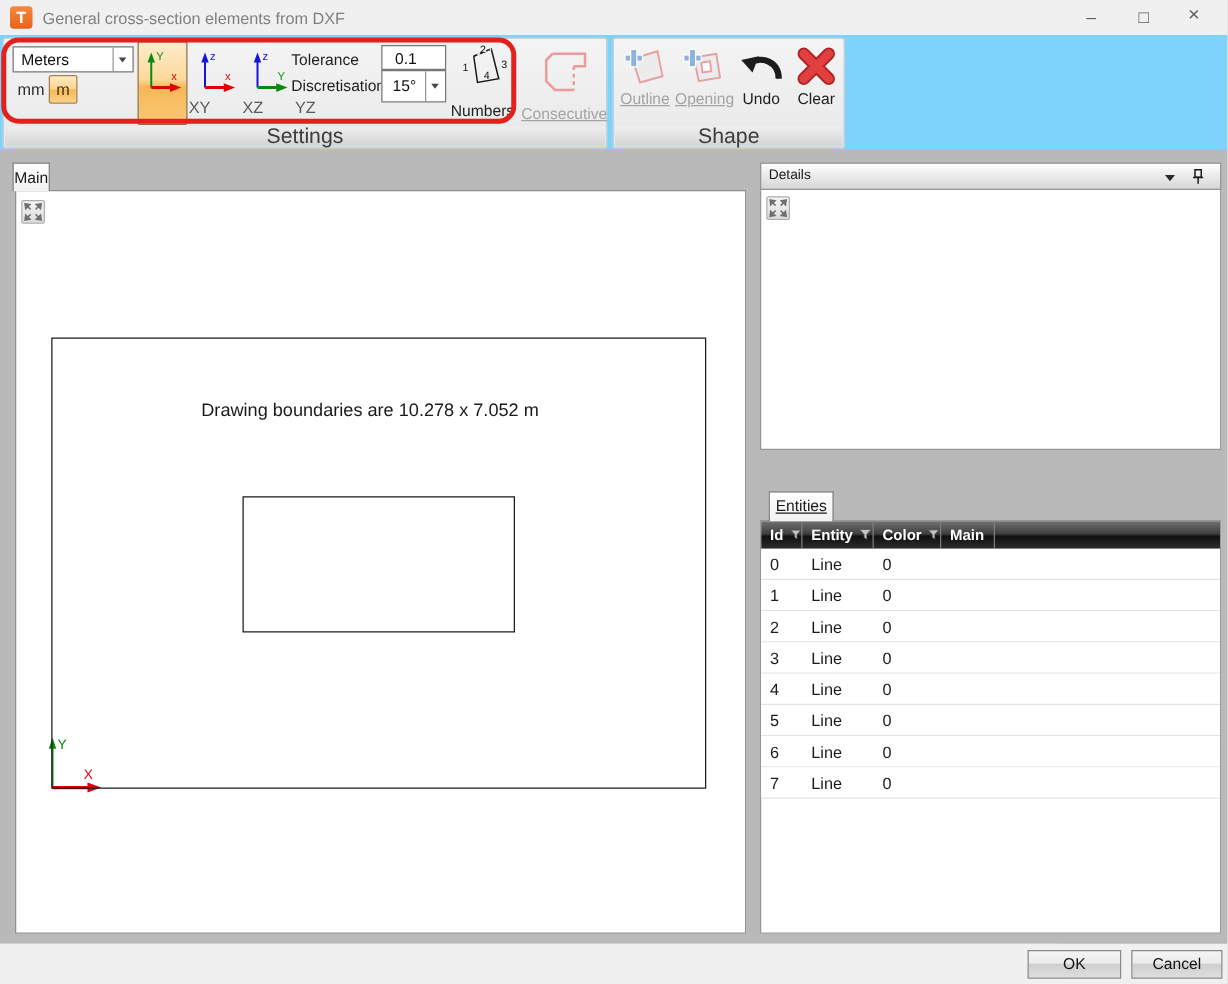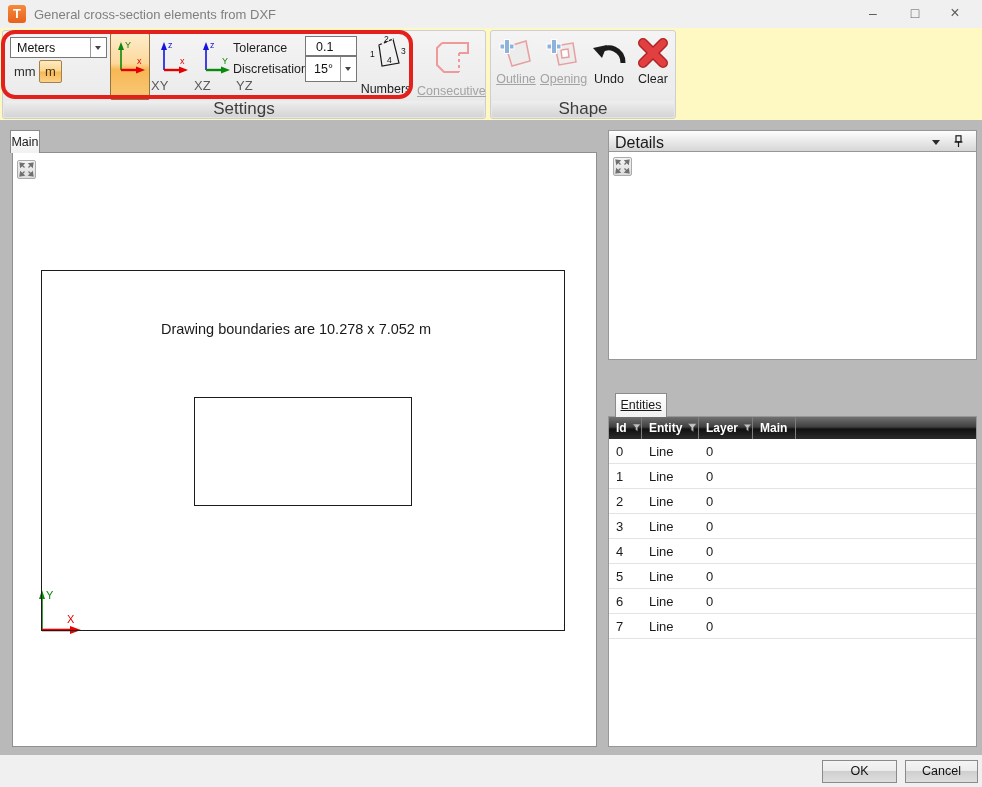--- a/index.html
+++ b/index.html
@@ -7,21 +7,21 @@
   #app { position:relative; width:982px; height:787px; background:#f0f0f0; overflow:hidden; }
 
   
   .titlebar { position:absolute; left:0; top:0; width:982px; height:28px; background:#f0f0f0; }
   .app-icon { position:absolute; left:8px; top:5px; width:18px; height:18px; background:linear-gradient(180deg,#f58a3c,#e8611c); border-radius:3px; color:#fff; font-weight:bold; font-size:13px; text-align:center; line-height:18px; }
   .title-text { position:absolute; left:34px; top:7px; font-size:13px; color:#7f7f7f; }
   .winbtn { position:absolute; top:0; width:34px; height:28px; text-align:center; line-height:26px; color:#5d5d5d; font-size:14px; }
   .winbtn.min { right:92px; } .winbtn.max { right:50px; } .winbtn.close { right:10px; font-size:16px; }
 
   
-  .ribbon { position:absolute; left:0; top:28px; width:982px; height:92px; background:#fef9c3; }
+  .ribbon { position:absolute; left:0; top:28px; width:982px; height:92px; background:#7dd3fc; }
   .rgroup { position:absolute; top:2px; height:89px; border:1px solid #cfcfcf; border-radius:3px; background:linear-gradient(180deg,#f4f4f4,#ececec 70%,#e4e4e4); }
   .rgroup.settings { left:2px; width:484px; }
   .rgroup.shape { left:490px; width:186px; }
   .rgroup-label { position:absolute; left:1px; right:1px; bottom:1px; height:16px; text-align:center; font-size:17px; color:#3c3c3c; background:linear-gradient(180deg,#efefef,#d4d4d4); border-radius:0 0 2px 2px; line-height:16px; }
 
   .annotation { position:absolute; left:1px; top:30px; width:412px; height:69px; border:4px solid #e3201b; border-radius:14px; pointer-events:none; z-index:50; }
 
   .combo { position:absolute; background:#fff; border:1px solid #777; display:flex; }
   .combo .val { flex:1; font-size:12.5px; color:#111; padding:3px 0 0 6px; }
   .combo .arrowbox { width:16px; border-left:1px solid #999; position:relative; }
@@ -50,21 +50,21 @@
   .tab { position:absolute; background:linear-gradient(180deg,#ffffff,#f1f1f1); border:1px solid #8a8a8a; border-bottom:none; font-size:12.5px; color:#1a1a1a; text-align:center; z-index:5; }
   .main-tab { left:10px; top:130px; width:30px; height:23px; line-height:22px; }
   .canvas { position:absolute; left:12px; top:152px; width:585px; height:595px; background:#fff; border:1px solid #8f8f8f; }
   .canvas-msg { position:absolute; left:148px; top:168px; font-size:14.5px; color:#1a1a1a; }
   .expand-btn { position:absolute; width:19px; height:19px; border:1px solid #ababab; background:linear-gradient(180deg,#f4f4f4,#dcdcdc); border-radius:2px; }
   .canvas-expand { left:4px; top:7px; }
   .draw-rect { position:absolute; border:1px solid #1c1c1c; background:transparent; }
   .axis-ind { position:absolute; left:14px; top:430px; }
 
   
-  .panel-header { position:absolute; left:608px; width:369px; height:22px; background:linear-gradient(180deg,#fefefe,#d6d6d6); border:1px solid #979797; font-size:16px; color:#1a1a1a; }
+  .panel-header { position:absolute; left:608px; width:369px; height:22px; background:linear-gradient(180deg,#fefefe,#d6d6d6); border:1px solid #979797; font-size:11px; color:#1a1a1a; }
   .panel-header .ptitle { position:absolute; left:6px; top:3px; }
   .ph-chevron { position:absolute; right:36px; top:9px; width:0; height:0; border-left:4px solid transparent; border-right:4px solid transparent; border-top:5px solid #2a2a2a; }
   .ph-pin { position:absolute; right:12px; top:4px; }
   .details-header { top:130px; }
   .details-body { position:absolute; left:608px; top:152px; width:369px; height:208px; background:#fff; border:1px solid #979797; border-top:none; }
   .details-expand { left:4px; top:5px; }
   .data-header { top:368px; }
 
   .entities-tab { left:615px; top:393px; width:52px; height:24px; line-height:23px;text-decoration:underline; }
   .table-wrap { position:absolute; left:608px; top:416px; width:369px; height:331px; background:#fff; border:1px solid #979797; }
@@ -286,21 +286,21 @@
             <path d="M1 1 h10 l-3.8 4.5 v4.5 l-2.4 -1.8 v-2.7 Z" fill="#c3c3c3" stroke="#5a5a5a" stroke-width="0.7"></path>
           </svg>
       </div>
       <div class="th c-entity">
         <span>Entity</span>
         <svg width="12" height="12" viewBox="0 0 12 12">
             <path d="M1 1 h10 l-3.8 4.5 v4.5 l-2.4 -1.8 v-2.7 Z" fill="#c3c3c3" stroke="#5a5a5a" stroke-width="0.7"></path>
           </svg>
       </div>
       <div class="th c-layer">
-        <span>Layer</span>
+        <span>Color</span>
         <svg width="12" height="12" viewBox="0 0 12 12">
             <path d="M1 1 h10 l-3.8 4.5 v4.5 l-2.4 -1.8 v-2.7 Z" fill="#c3c3c3" stroke="#5a5a5a" stroke-width="0.7"></path>
           </svg>
       </div>
       <div class="th c-color">
         <span>Main</span>
       </div>
       <div class="th c-rest"></div>
     </div>
     <div id="tbody">

